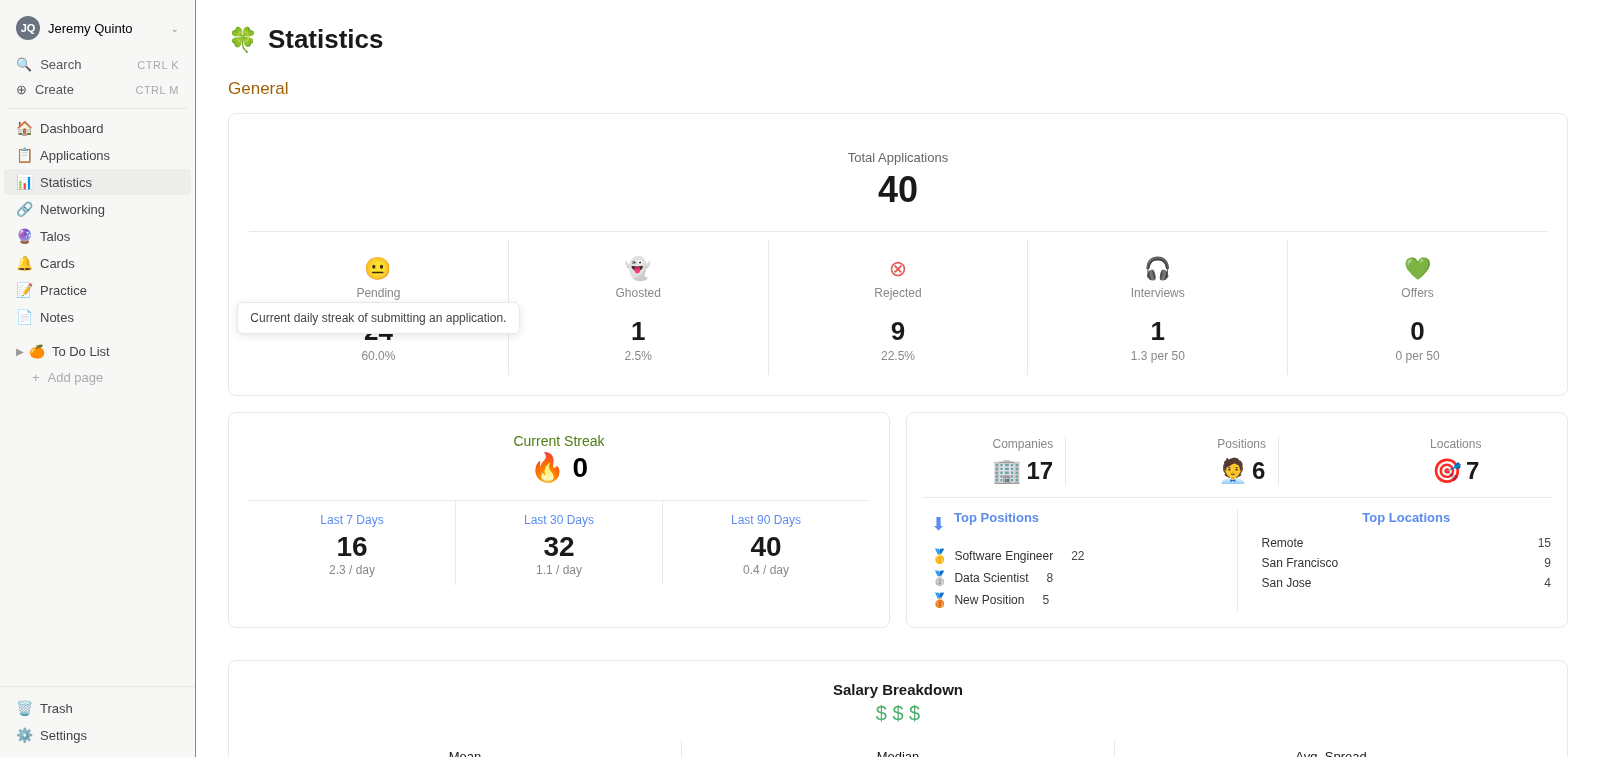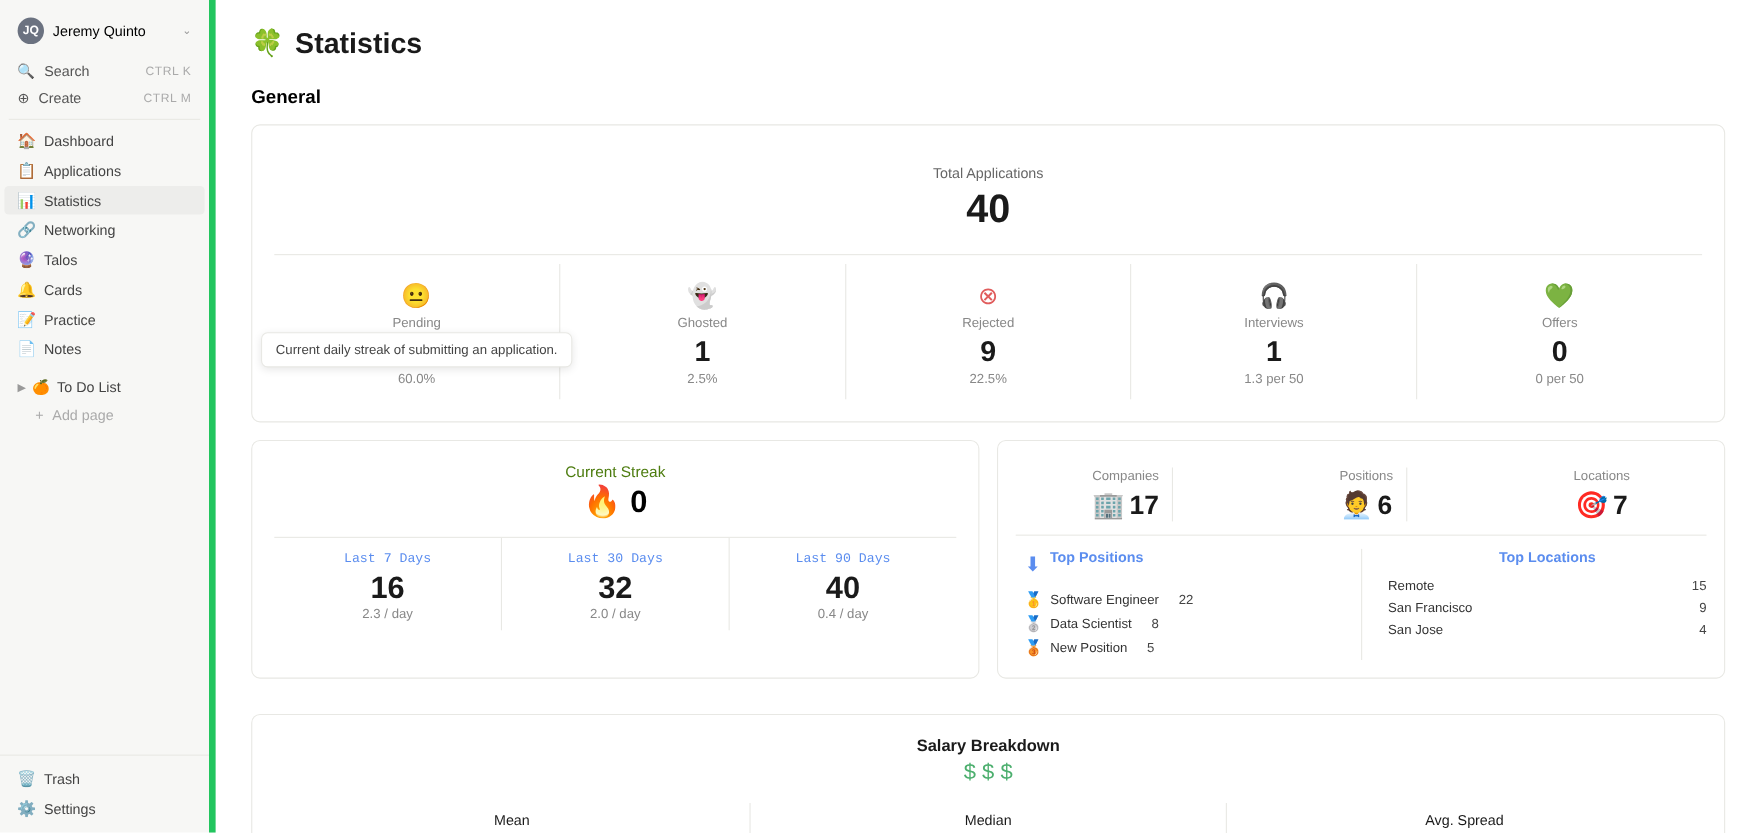--- a/index.html
+++ b/index.html
@@ -3,21 +3,21 @@
   <meta charset="utf-8">
   <style>
     * { box-sizing: border-box; margin: 0; padding: 0; }
     body { font-family: -apple-system, BlinkMacSystemFont, 'Segoe UI', sans-serif; display: flex; height: 100vh; overflow: hidden; background: #fff; }
 
     
     #sidebar {
       width: 196px;
       min-width: 196px;
       background: #f7f7f5;
-      border-right: 6px solid #22c55e;
+      border-right: 1px solid #22c55e;
       display: flex;
       flex-direction: column;
       padding: 8px 0;
       overflow-y: auto;
     }
     .sidebar-user {
       display: flex;
       align-items: center;
       gap: 8px;
       padding: 8px 12px;
@@ -87,21 +87,21 @@
 
     .page-header {
       display: flex; align-items: center; gap: 10px;
       margin-bottom: 24px;
     }
     .page-title {
       font-size: 26px; font-weight: 700; color: #1a1a1a;
     }
 
     .section-title {
-      font-size: 17px; font-weight: 700; color: #000000;
+      font-size: 17px; font-weight: 400; color: #a16207;
       margin-bottom: 14px;
     }
 
     
     .card {
       background: #fff;
       border: 1px solid #e8e8e4;
       border-radius: 8px;
       padding: 20px;
       margin-bottom: 16px;
@@ -121,21 +121,21 @@
       align-items: stretch;
     }
     .stat-cell {
       flex: 1;
       text-align: center;
       padding: 16px 8px 12px;
       border-right: 1px solid #e8e8e4;
     }
     .stat-cell:last-child { border-right: none; }
     .stat-icon { font-size: 22px; margin-bottom: 4px; }
-    .stat-label { font-size: 12px; color: #888; margin-bottom: 4px; }
+    .stat-label { font-size: 12px; color: #888; margin-bottom: 16px; }
     .stat-value { font-size: 26px; font-weight: 700; color: #1a1a1a; }
     .stat-sub { font-size: 12px; color: #888; margin-top: 2px; }
 
     
     .tooltip-container { position: relative; display: inline-block; }
     .tooltip {
       position: absolute;
       bottom: -48px;
       left: 50%;
       transform: translateX(-50%);
@@ -160,21 +160,21 @@
     
     .streak-card { padding: 20px; }
     .streak-title { text-align: center; font-size: 14px; color: #4d7c0f; font-weight: 500; margin-bottom: 2px; }
     .streak-value { text-align: center; font-size: 28px; font-weight: 700; }
     .streak-periods { display: flex; border-top: 1px solid #e8e8e4; margin-top: 16px; }
     .period-cell {
       flex: 1; text-align: center; padding: 12px 8px 8px;
       border-right: 1px solid #e8e8e4;
     }
     .period-cell:last-child { border-right: none; }
-    .period-label { font-size: 12px; color: #5b8def; font-weight: 500; margin-bottom: 4px; font-family: Liberation Mono, monospace; }
+    .period-label { font-size: 12px; color: #5b8def; font-weight: 500; margin-bottom: 4px; }
     .period-value { font-size: 28px; font-weight: 700; color: #1a1a1a; }
     .period-sub { font-size: 12px; color: #888; }
 
     
     .right-card { padding: 16px; }
     .metrics-row {
       display: flex;
       justify-content: space-around;
       padding: 8px 0 12px;
       border-bottom: 1px solid #e8e8e4;
@@ -375,21 +375,21 @@
       </div>
       <div class="streak-periods">
         <div class="period-cell">
           <div class="period-label">Last 7 Days</div>
           <div class="period-value">16</div>
           <div class="period-sub">2.3 / day</div>
         </div>
         <div class="period-cell">
           <div class="period-label">Last 30 Days</div>
           <div class="period-value">32</div>
-          <div class="period-sub">2.0 / day</div>
+          <div class="period-sub">1.1 / day</div>
         </div>
         <div class="period-cell">
           <div class="period-label">Last 90 Days</div>
           <div class="period-value">40</div>
           <div class="period-sub">0.4 / day</div>
         </div>
       </div>
     </div>
 
     <div class="card right-card">

